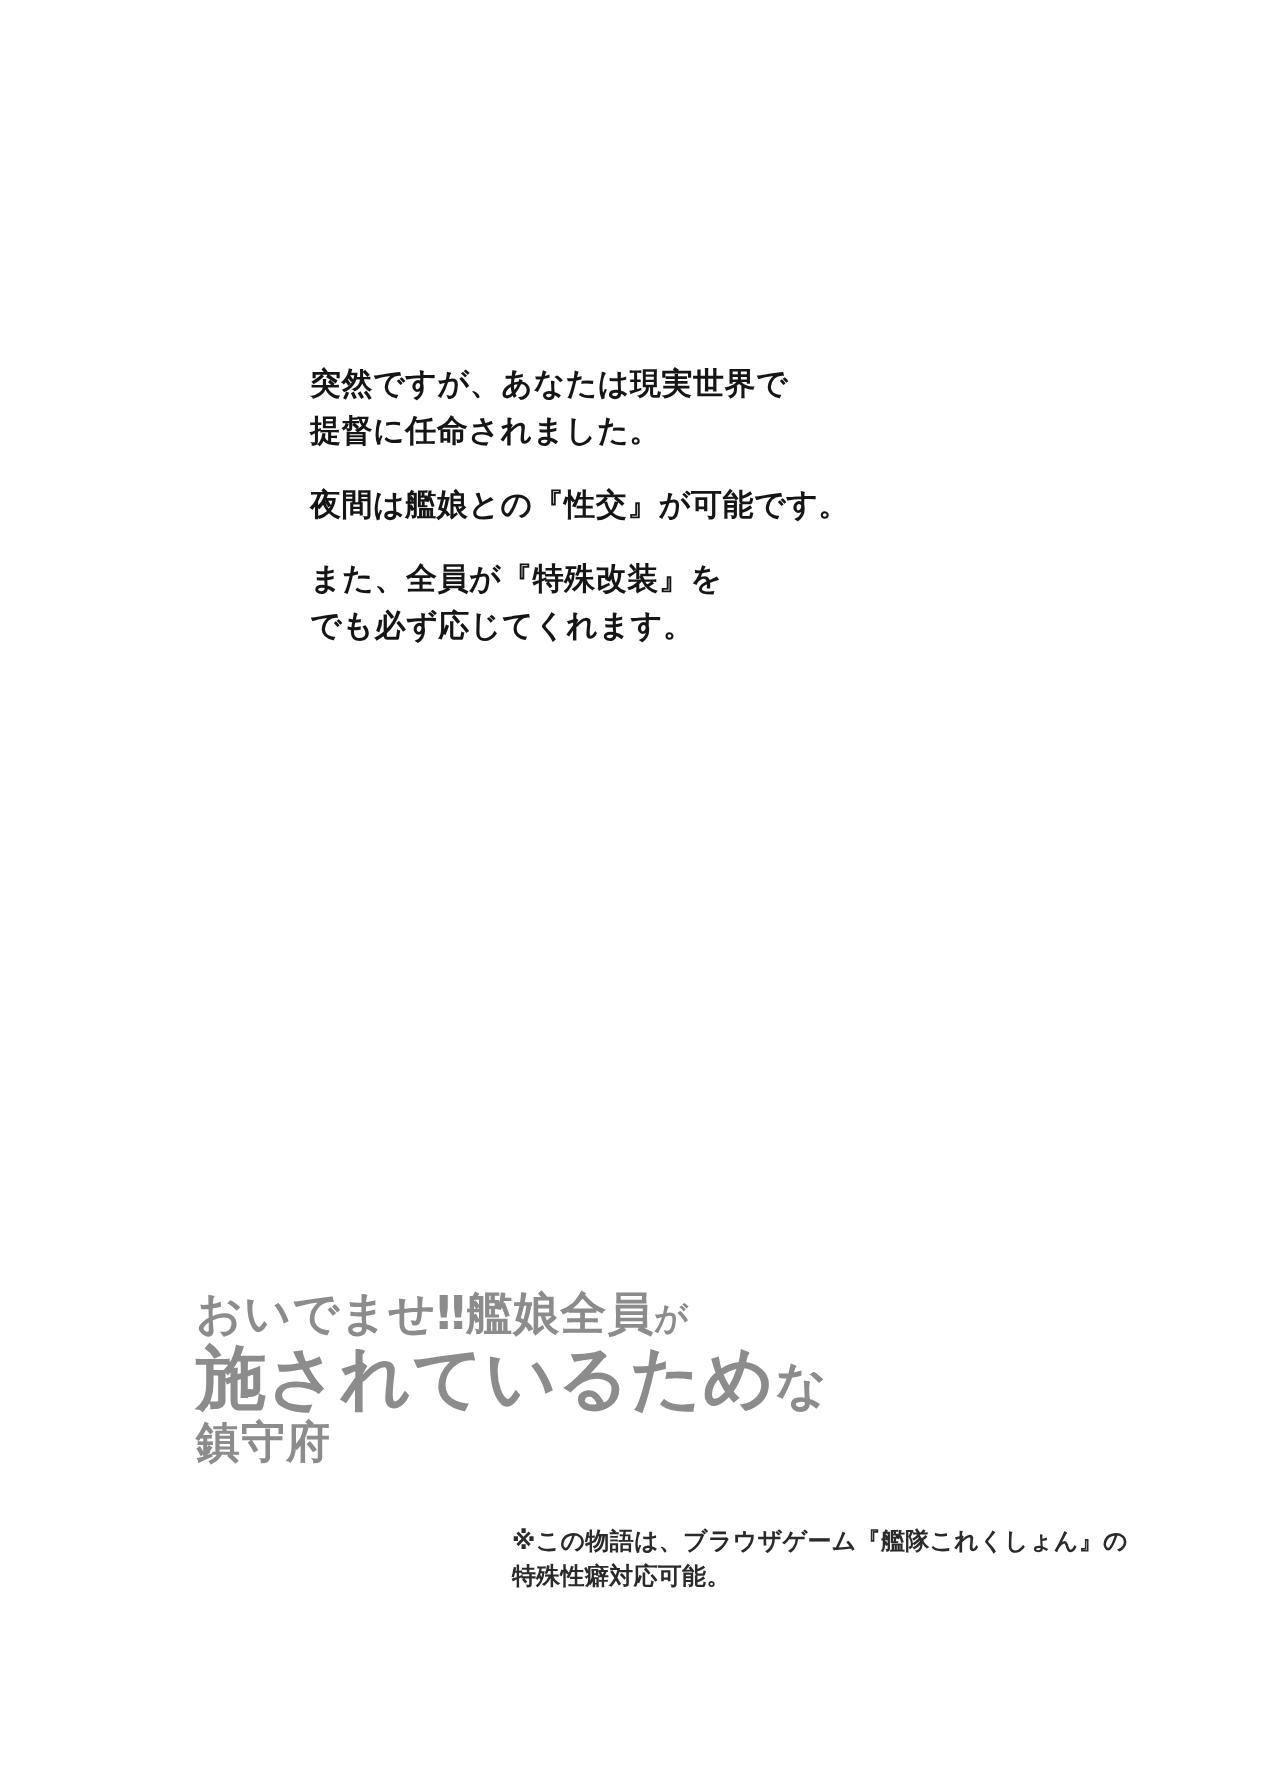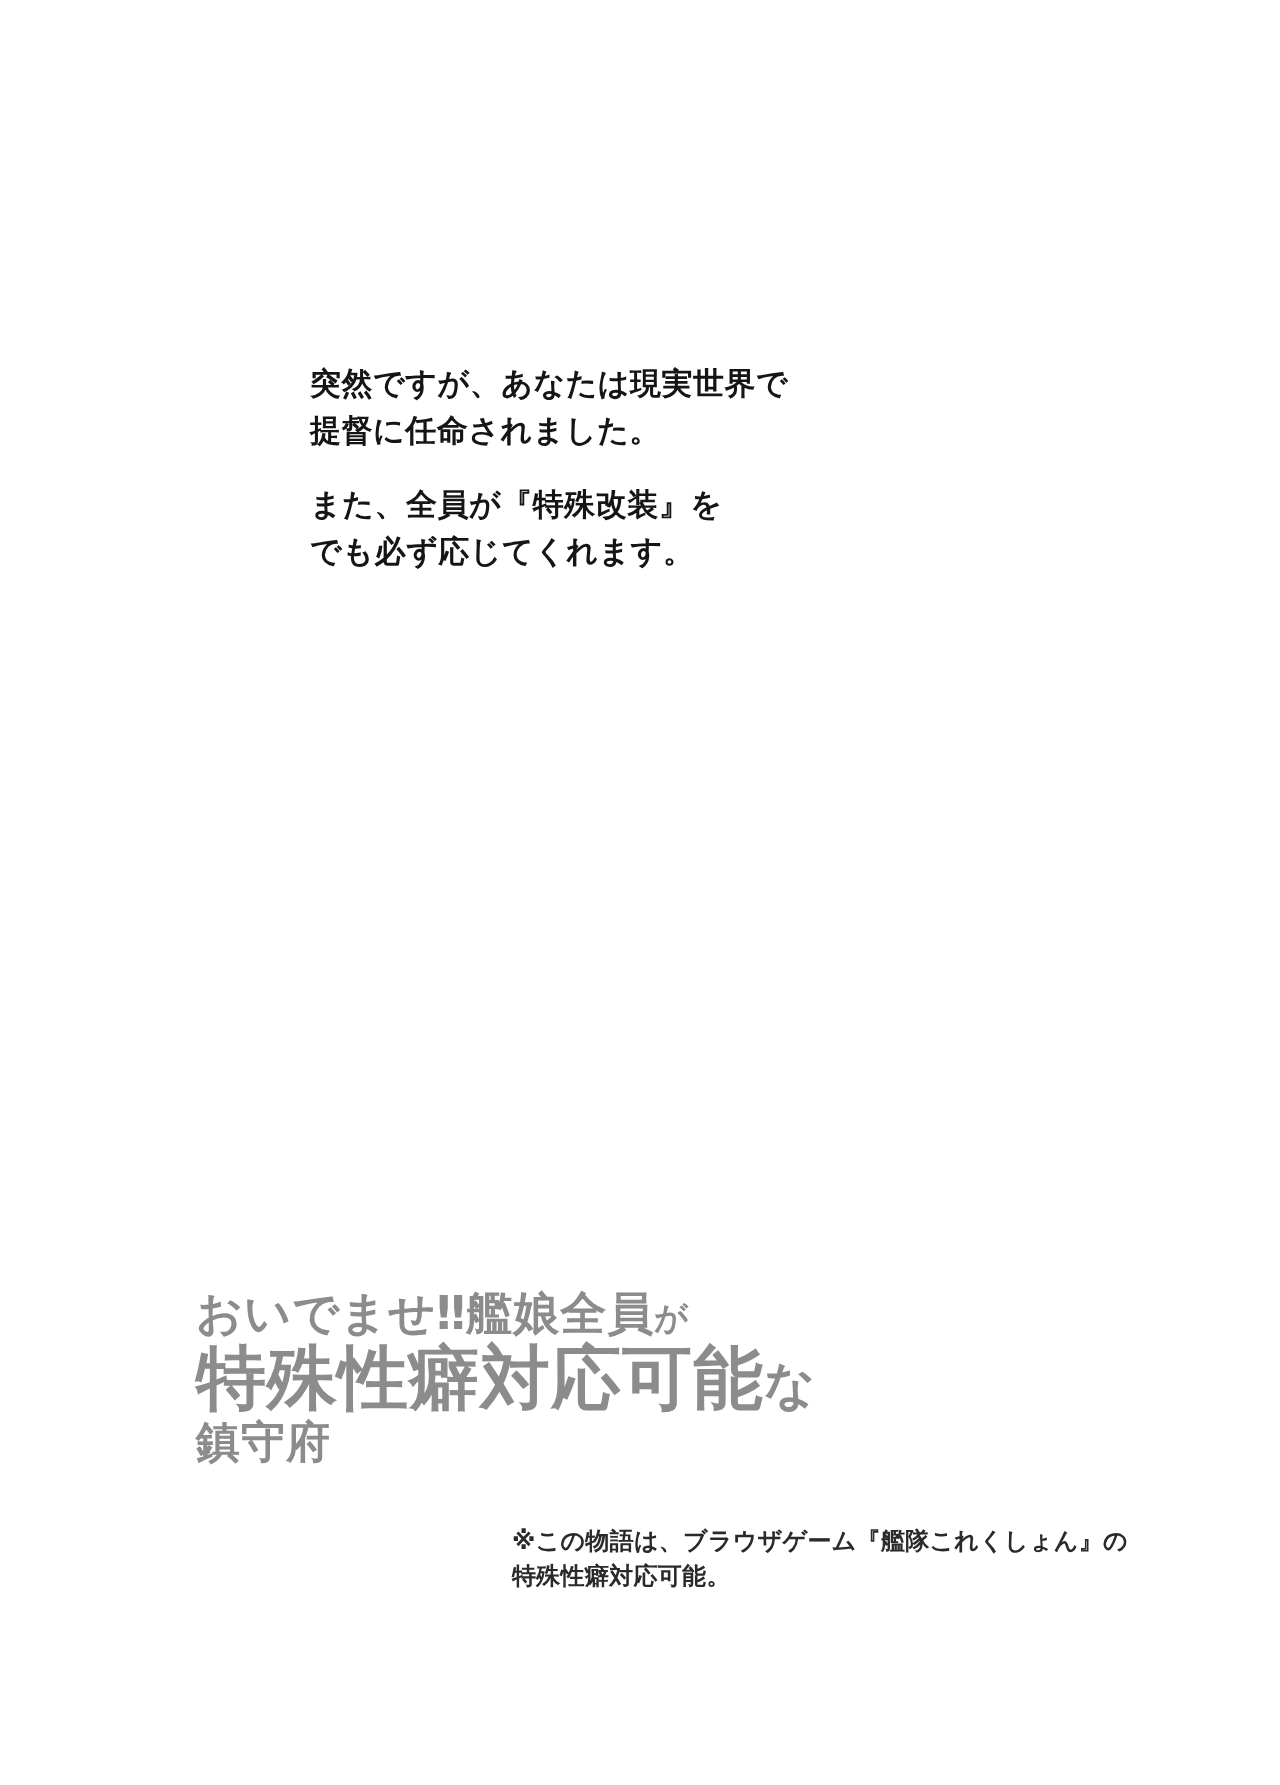--- a/index.html
+++ b/index.html
@@ -95,28 +95,31 @@
 <body>
 
 <div class="page">
 
   <div class="intro">
     <p class="para">
       <span class="line">突然ですが、あなたは現実世界で</span>
       <span class="line">提督に任命されました。</span>
     </p>
     <p class="para">
+      <span class="line">夜間は艦娘との『性交』が可能です。</span>
+    </p>
+    <p class="para">
       <span class="line">また、全員が『特殊改装』を</span>
       <span class="line">でも必ず応じてくれます。</span>
     </p>
   </div>
 
   <div class="title-block">
     <span class="title-line l1"><span>おいでませ‼艦娘全員</span><span class="t-small">が</span></span>
-    <span class="title-line l2"><span>特殊性癖対応可能</span><span class="t-small">な</span></span>
+    <span class="title-line l2"><span>施されているため</span><span class="t-small">な</span></span>
     <span class="title-line l3">鎮守府</span>
   </div>
 
   <div class="footnote">
     <span class="line">※この物語は、ブラウザゲーム『艦隊これくしょん』の</span>
     <span class="line">特殊性癖対応可能。</span>
   </div>
 
 </div>
 

